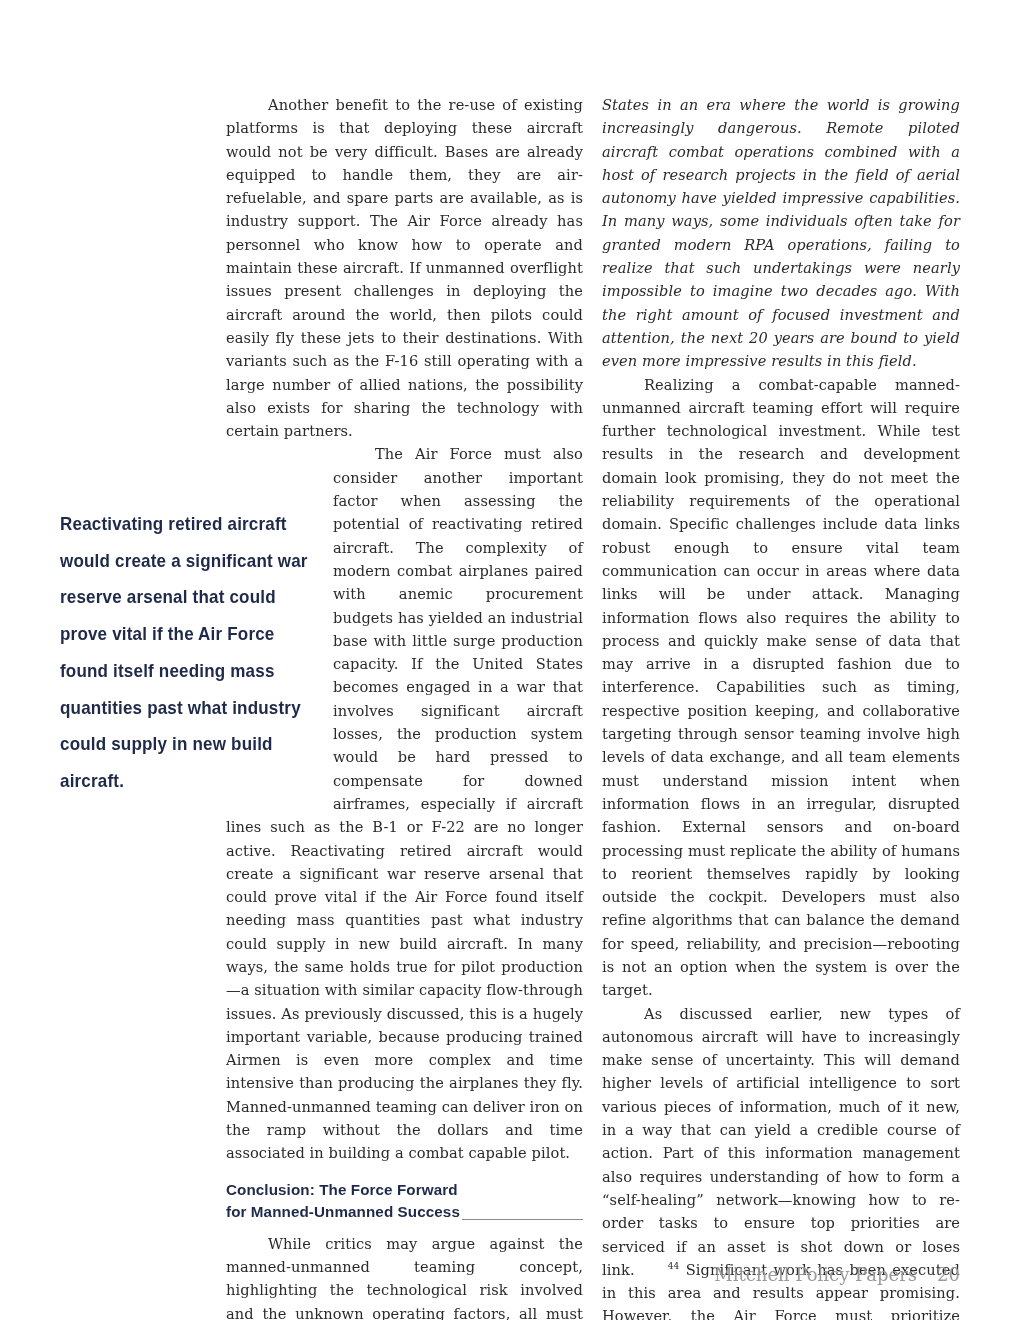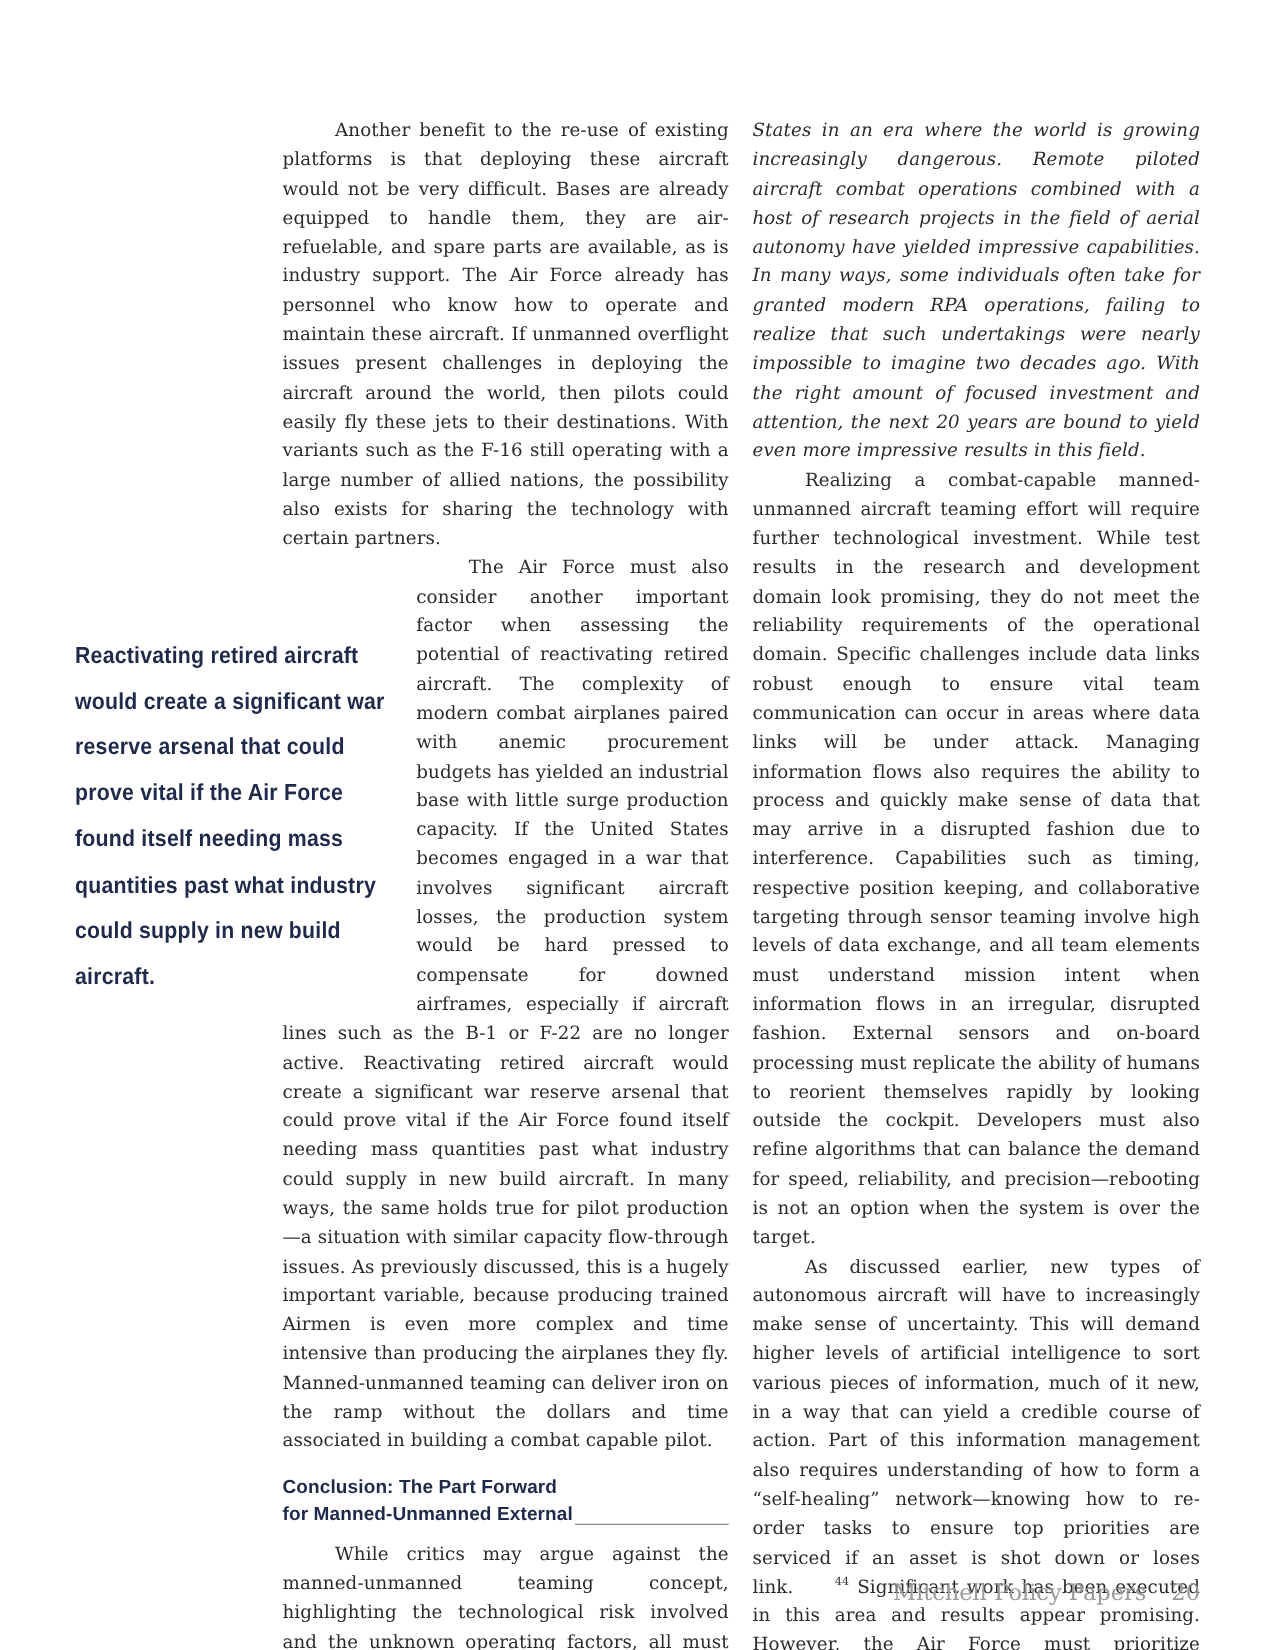--- a/index.html
+++ b/index.html
@@ -41,21 +41,21 @@
   }
   .footer .pg { margin-left:20px; }
 </style>
 </head>
 <body>
 
 <div id="col-left" class="col">
   <p>Another benefit to the re-use of existing platforms is that deploying these aircraft would not be very difficult. Bases are already equipped to handle them, they are air-refuelable, and spare parts are available, as is industry support. The Air Force already has personnel who know how to operate and maintain these aircraft. If unmanned overflight issues present challenges in deploying the aircraft around the world, then pilots could easily fly these jets to their destinations. With variants such as the F-16 still operating with a large number of allied nations, the possibility also exists for sharing the technology with certain partners.</p>
   <p><span class="float-space" style="float: left; width: 107px; height: 302px; margin-top: 70px;"></span><span>The Air Force must also consider another important factor when assessing the potential of reactivating retired aircraft. The complexity of modern combat airplanes paired with anemic procurement budgets has yielded an industrial base with little surge production capacity. If the United States becomes engaged in a war that involves significant aircraft losses, the production system would be hard pressed to compensate for downed airframes, especially if aircraft lines such as the B-1 or F-22 are no longer active. Reactivating retired aircraft would create a significant war reserve arsenal that could prove vital if the Air Force found itself needing mass quantities past what industry could supply in new build aircraft. In many ways, the same holds true for pilot production—a situation with similar capacity flow-through issues. As previously discussed, this is a hugely important variable, because producing trained Airmen is even more complex and time intensive than producing the airplanes they fly. Manned-unmanned teaming can deliver iron on the ramp without the dollars and time associated in building a combat capable pilot.</span></p>
   <div class="section-heading">
-    <span class="htext"><span>Conclusion: The Part Forward</span><br><span>for Manned-Unmanned External</span></span>
+    <span class="htext"><span>Conclusion: The Force Forward</span><br><span>for Manned-Unmanned Success</span></span>
     <span class="rule"></span>
   </div>
   <p>While critics may argue against the manned-unmanned teaming concept, highlighting the technological risk involved and the unknown operating factors, all must acknowledge the capacity and capability shortfall facing the United</p>
 </div>
 
 <div class="pullquote">Reactivating retired aircraft would create a significant war reserve arsenal that could prove vital if the Air Force found itself needing mass quantities past what industry could supply in new build aircraft.</div>
 
 <div id="col-right" class="col">
   <p class="noindent">States in an era where the world is growing increasingly dangerous. Remote piloted aircraft combat operations combined with a host of research projects in the field of aerial autonomy have yielded impressive capabilities. In many ways, some individuals often take for granted modern RPA operations, failing to realize that such undertakings were nearly impossible to imagine two decades ago. With the right amount of focused investment and attention, the next 20 years are bound to yield even more impressive results in this field.</p>
   <p>Realizing a combat-capable manned-unmanned aircraft teaming effort will require further technological investment. While test results in the research and development domain look promising, they do not meet the reliability requirements of the operational domain. Specific challenges include data links robust enough to ensure vital team communication can occur in areas where data links will be under attack. Managing information flows also requires the ability to process and quickly make sense of data that may arrive in a disrupted fashion due to interference. Capabilities such as timing, respective position keeping, and collaborative targeting through sensor teaming involve high levels of data exchange, and all team elements must understand mission intent when information flows in an irregular, disrupted fashion. External sensors and on-board processing must replicate the ability of humans to reorient themselves rapidly by looking outside the cockpit. Developers must also refine algorithms that can balance the demand for speed, reliability, and precision—rebooting is not an option when the system is over the target.</p>

